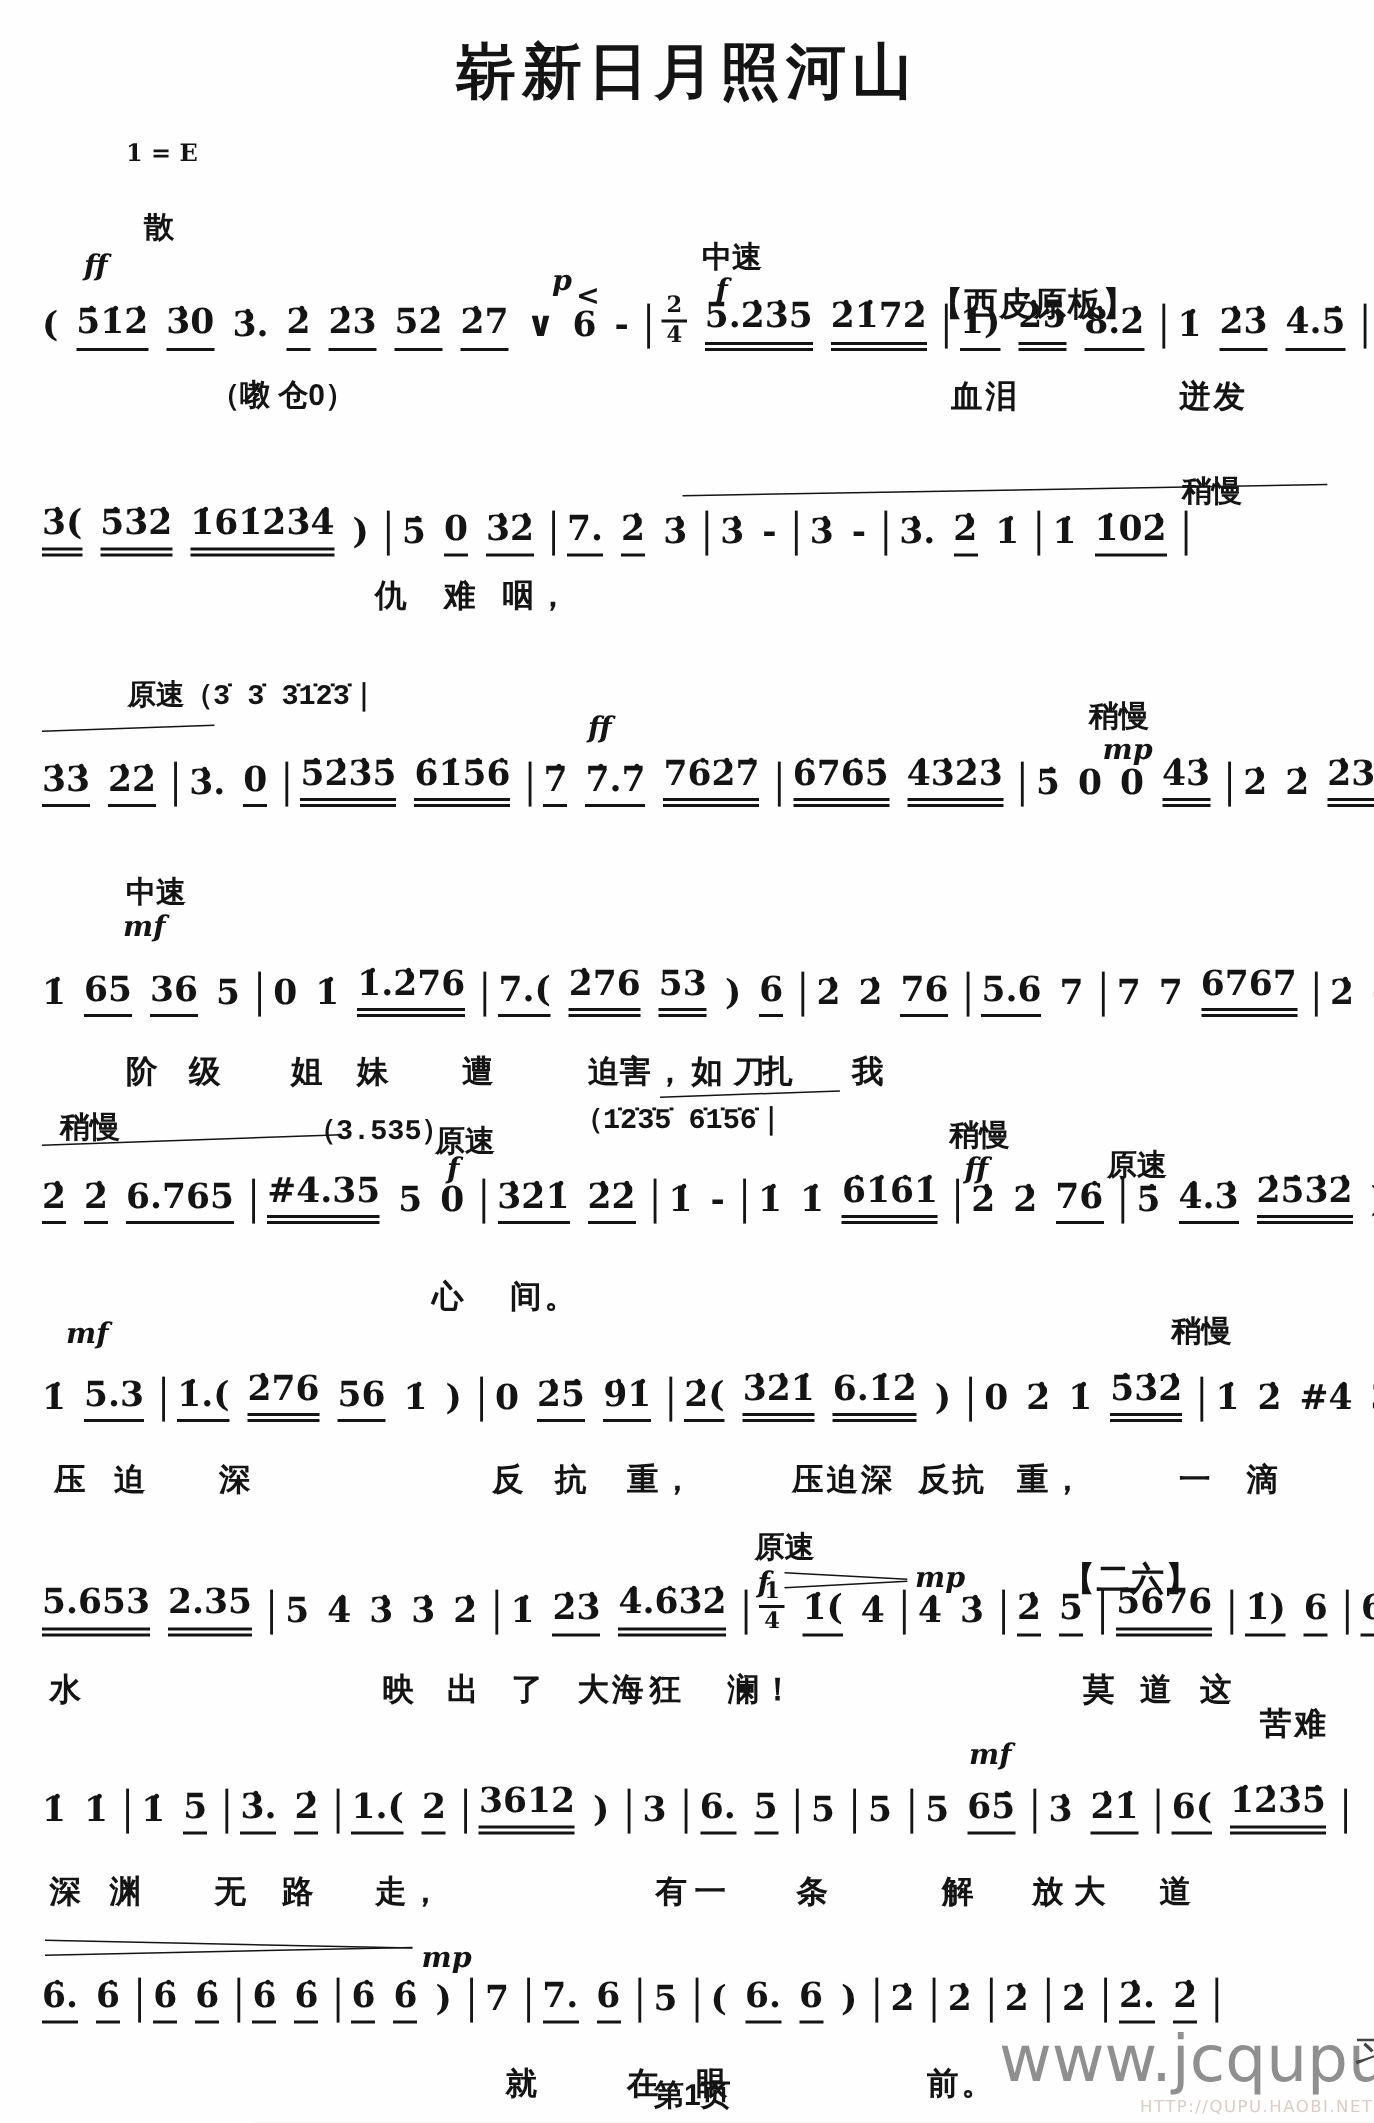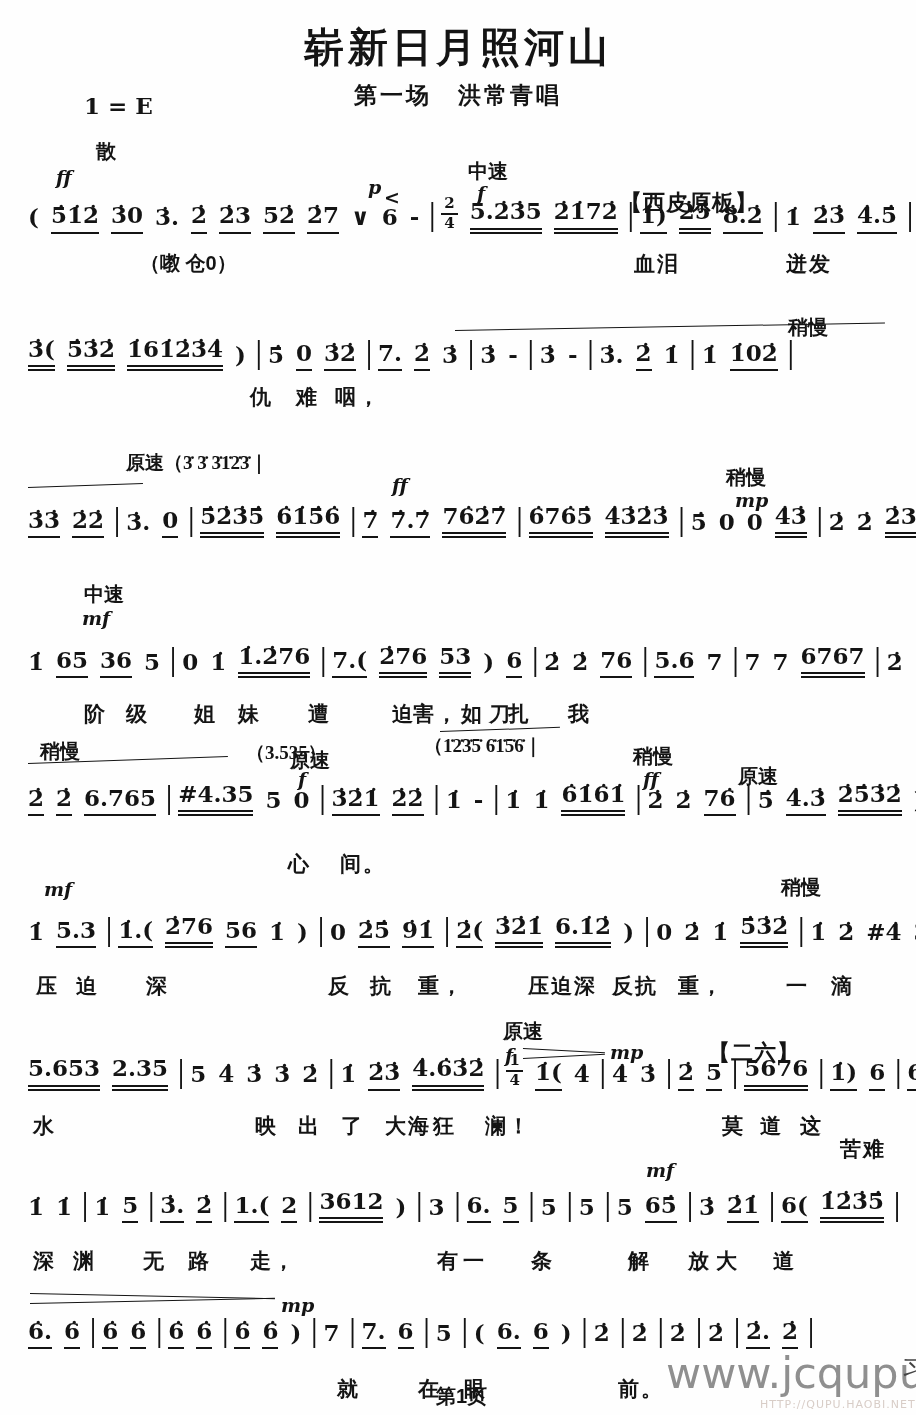--- a/index.html
+++ b/index.html
@@ -2,54 +2,53 @@
 <html><head>
 <meta charset="utf-8">
 <style>
   html,body{margin:0;padding:0;background:#e8e8e8;}
   .page{position:relative;width:916px;height:1415px;background:#fefefe;overflow:hidden;
         font-family:"Liberation Sans",sans-serif;color:#141414;}
   .title{position:absolute;top:20px;left:0;width:100%;text-align:center;
          font-size:40px;font-weight:bold;letter-spacing:4px;}
   .subtitle{position:absolute;top:80px;left:0;width:100%;text-align:center;
          font-size:23px;font-weight:bold;letter-spacing:3px;}
-  .key-sig{position:absolute;left:84px;top:92px;font-size:23px;font-weight:bold;
+  .key-sig{position:absolute;left:84px;top:92px;font-size:16px;font-weight:bold;
          font-family:"DejaVu Serif",serif;}
   .notation-row{position:absolute;display:flex;align-items:flex-end;white-space:nowrap;}
   .tok{font-family:"DejaVu Serif",serif;font-weight:700;font-size:23px;line-height:1.15;
        margin-right:12px;padding-bottom:3px;}
   .tok.u1{border-bottom:2px solid #141414;}
   .tok.u2{border-bottom:6px double #141414;}
   .tok.bar{margin:0 5px 0 -3px;font-weight:400;transform:scaleY(1.25);font-size:24px;}
   .meter{display:inline-flex;flex-direction:column;align-items:center;
          font-family:"DejaVu Serif",serif;font-weight:bold;font-size:15px;line-height:1.05;
          margin-right:12px;margin-bottom:2px;}
   .meter .num{border-bottom:2px solid #141414;padding:0 3px 1px;}
   .meter .den{padding-top:1px;}
   .ann{position:absolute;white-space:nowrap;}
   .ann.tempo{font-weight:bold;font-size:20px;}
   .ann.section{font-weight:bold;font-size:22px;letter-spacing:1px;}
   .ann.dyn{font-family:"DejaVu Serif",serif;font-style:italic;font-weight:bold;font-size:19px;}
-  .ann.inset{font-family:Liberation Serif, serif;font-weight:bold;font-size:19px;margin-left:41px;}
+  .ann.inset{font-family:Liberation Mono, monospace;font-weight:bold;font-size:19px;}
   .ann.perc{font-weight:bold;font-size:20px;}
   .lyric{position:absolute;font-size:21px;font-weight:bold;letter-spacing:2px;}
   .hline{position:absolute;height:0;border-top:1.5px solid #141414;transform-origin:left center;}
   .page-label{position:absolute;left:436px;top:1383px;font-size:20px;font-weight:bold;}
   .watermark{position:absolute;left:666px;top:1348px;font-size:43px;color:#8f8f8f;
          font-family:"DejaVu Sans",sans-serif;letter-spacing:0;}
   .watermark-sub{position:absolute;left:760px;top:1398px;font-size:11px;color:#d8cdc7;
          font-family:"DejaVu Sans",sans-serif;letter-spacing:1px;}
   .edge-glyph{position:absolute;left:902px;top:1352px;font-size:26px;color:#444;}
 </style>
 </head>
 <body>
 
 <div class="page" id="score">
   <div class="title">崭新日月照河山</div>
-  <div class="subtitle">第一场　洪常青唱</div>
   <div class="key-sig">1 = E</div>
 
   <div class="page-label">第1页</div>
   <div class="watermark">www.jcqupu.com</div>
   <div class="watermark-sub">HTTP://QUPU.HAOBI.NET</div>
   <div class="edge-glyph">习</div>
 <span class="ann tempo" style="left: 96px; top: 138px;">散</span>
     <span class="ann dyn" style="left: 56px; top: 166px;">ff</span>
     <span class="ann dyn" style="left: 368px; top: 176px;">p</span>
     <span class="ann dyn" style="left: 384px; top: 186px;">&lt;</span>

